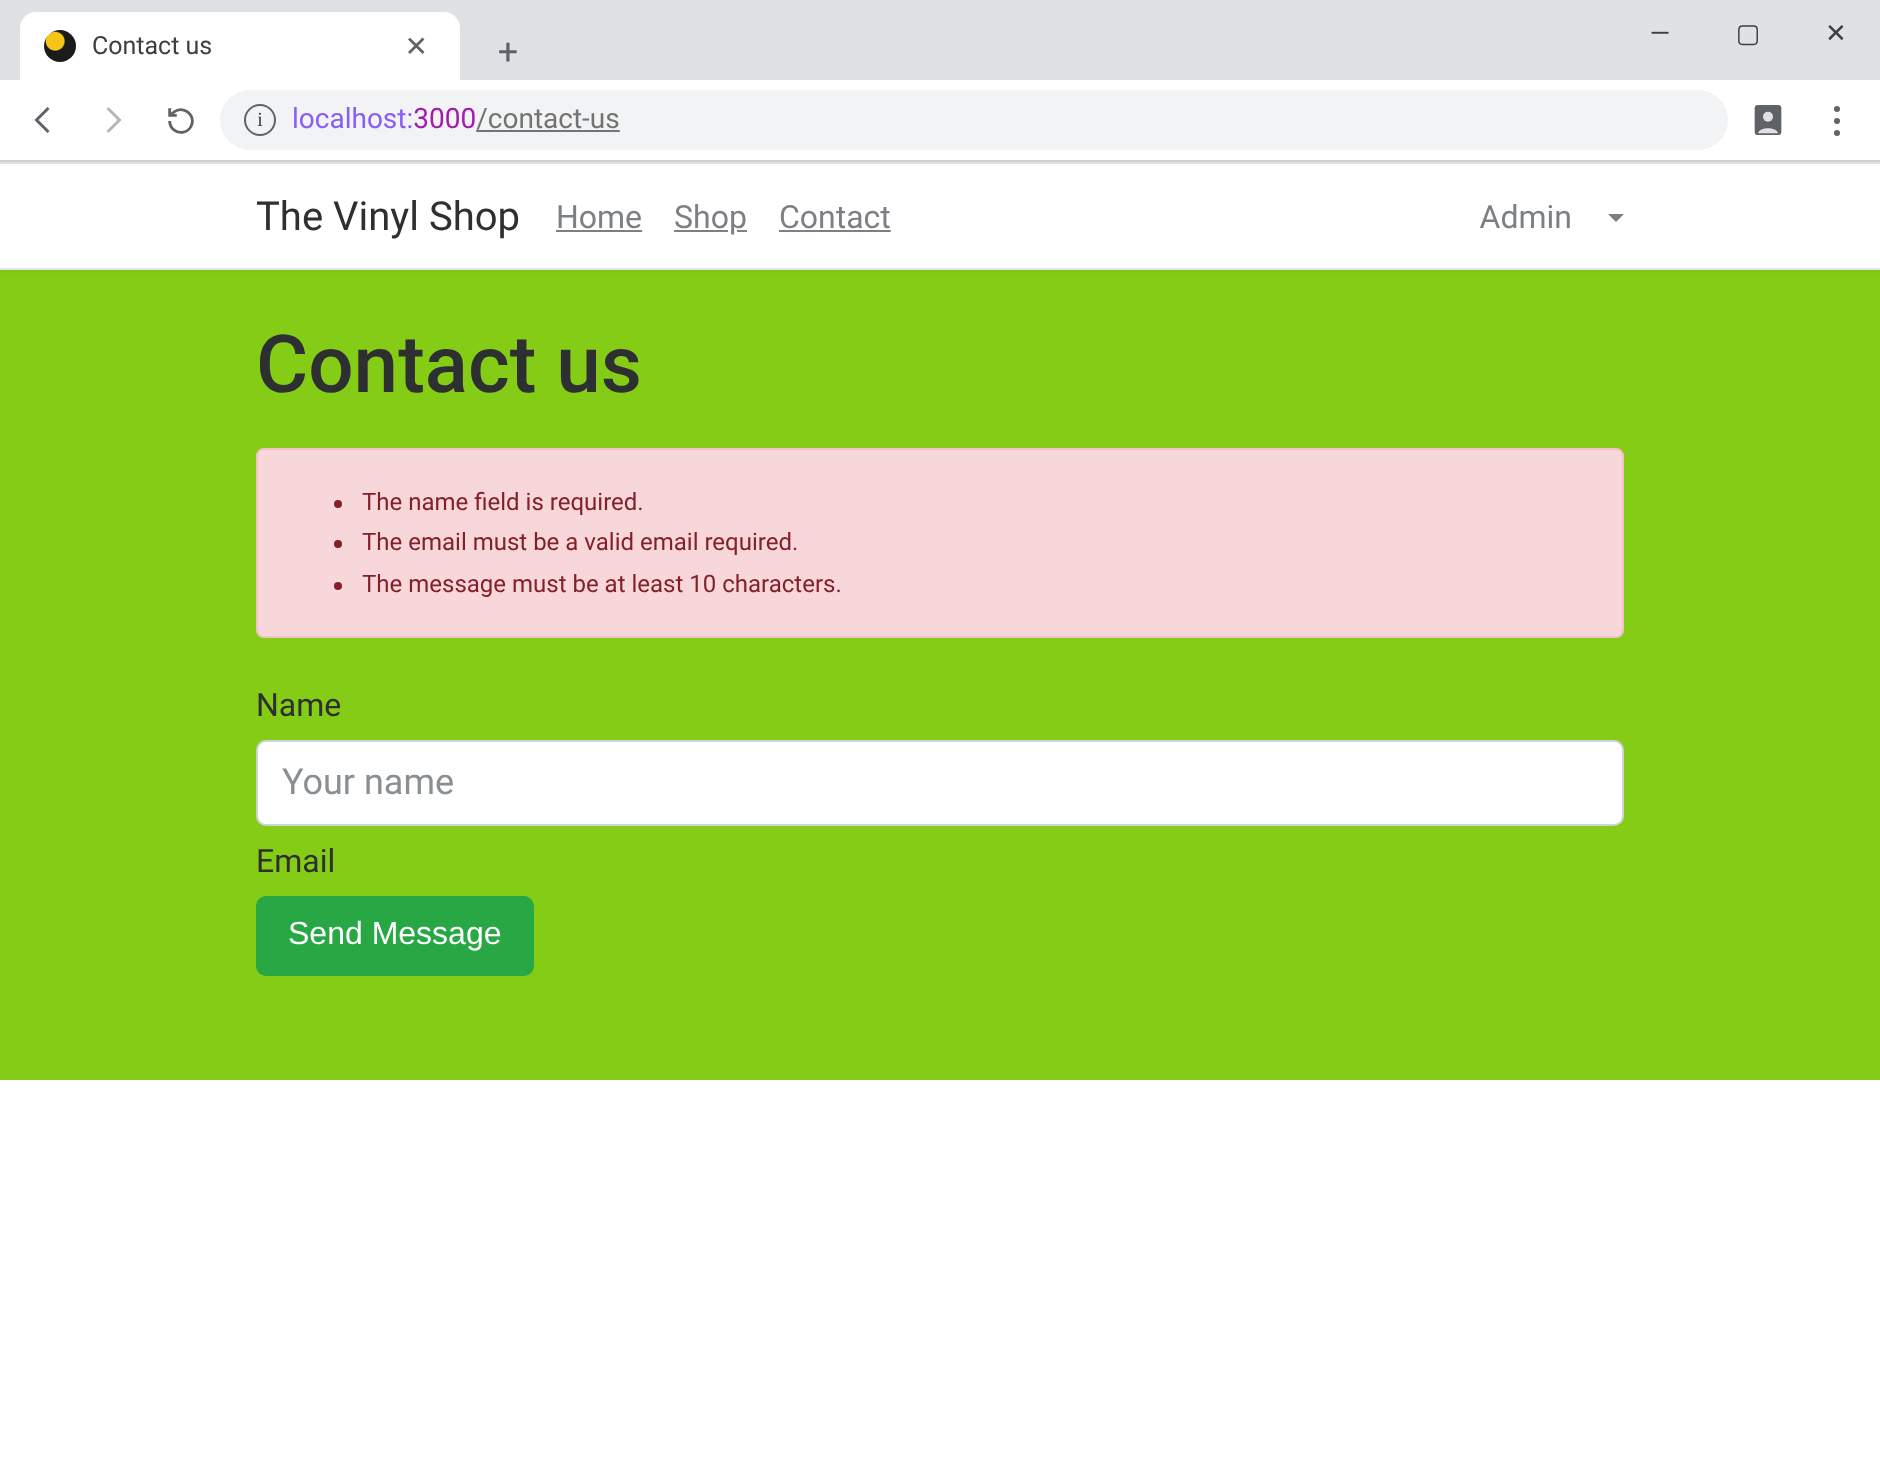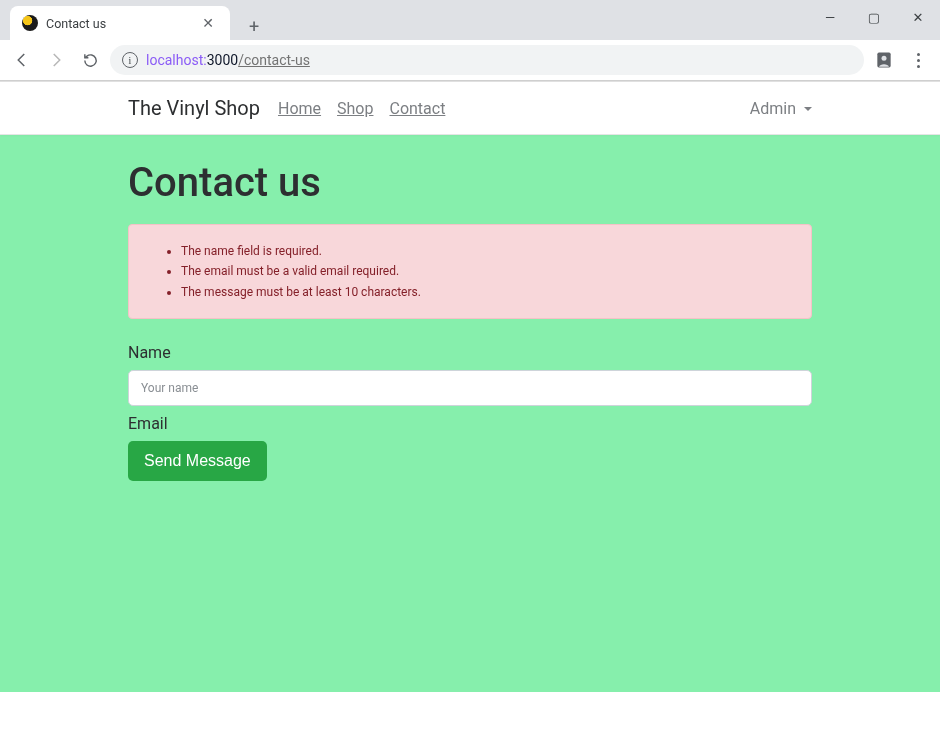--- a/index.html
+++ b/index.html
@@ -66,31 +66,31 @@
     flex:1; display:flex; align-items:center;
     background: #f1f3f4; border-radius: 16px; height: 30px;
     padding: 0 12px; font-size: 14px; color:#3c4043;
   }
   .info-icon {
     width:16px; height:16px; border:1.5px solid #5f6368; border-radius:50%;
     display:flex; align-items:center; justify-content:center;
     font-size:10px; margin-right:8px; font-family: Georgia, serif;
   }
   .url-host { color:#8b5cf6; }
-  .url-port { color:#0f172a; }
+  .url-port { color:#a21caf; }
   .url-path { color:#737373;text-decoration:underline; }
   .menu-dots {
     width:28px; display:flex; flex-direction:column; align-items:center; justify-content:center; gap:3px; cursor:pointer;
   }
   .menu-dots span { width:3px; height:3px; background:#5f6368; border-radius:50%; }
 
   
   .viewport {
-    background: #86efac;
-    height: 611px;
+    background: #84cc16;
+    height: 459px;
     overflow-y: scroll;
     border-top: 1px solid #e0e0e0;
   }
   .viewport::-webkit-scrollbar { width:16px; }
   .viewport::-webkit-scrollbar-track { background:#f1f1f1; }
   .viewport::-webkit-scrollbar-thumb { background:#c1c1c1; }
   .viewport::-webkit-scrollbar-button { background:#f1f1f1; height:16px; }
 
   .navbar {
     background:#fff;
@@ -103,21 +103,21 @@
   }
   .nav-inner { display:flex; align-items:center; }
   .brand {
     font-size: 20px; color:#2d2f31; margin-right: 18px;
   }
   .nav-link {
     font-size: 16px; color:#7c7f83; margin-right: 16px; cursor:pointer;text-decoration:underline;
   }
   .nav-spacer { flex:1; }
   .nav-dropdown {
-    font-size: 16px; color:#7c7f83; cursor:pointer; display:flex; align-items:center; gap:8px;
+    font-size: 16px; color:#7c7f83; cursor:pointer; display:flex; align-items:center; gap:18px;
   }
   .caret {
     width:0; height:0; border-left:4px solid transparent; border-right:4px solid transparent;
     border-top:4px solid #7c7f83; margin-top:2px;
   }
 
   h1.page-title {
     font-size: 40px; font-weight: 500; color:#2d2f31;
     margin: 24px 0 18px;
   }
@@ -127,21 +127,21 @@
     border: 1px solid #f5c2c7; border-radius: 4px;
     padding: 16px 20px 16px 24px; margin-bottom: 24px;
   }
   .alert-danger ul { list-style: disc; padding-left: 28px; }
   .alert-danger li { font-size: 12px; line-height: 1.7; }
 
   .form-group { margin-bottom: 8px; }
   .form-label { display:block; font-size: 16px; color:#2d2f31; margin-bottom: 8px; }
   .form-control {
     width:100%; background:#fff; border:1px solid #ced4da; border-radius:5px;
-    font-size: 12px; color:#495057; padding: 10px 12px;
+    font-size: 18px; color:#495057; padding: 10px 12px;
     font-family: inherit;
   }
   .form-control::placeholder { color:#8a8f94; }
   textarea.form-control { resize: both; }
 
   .btn-success {
     background:#28a745; color:#fff; border:none; border-radius:5px;
     font-size:16px; padding: 11px 16px; cursor:pointer;
   }
 </style>

